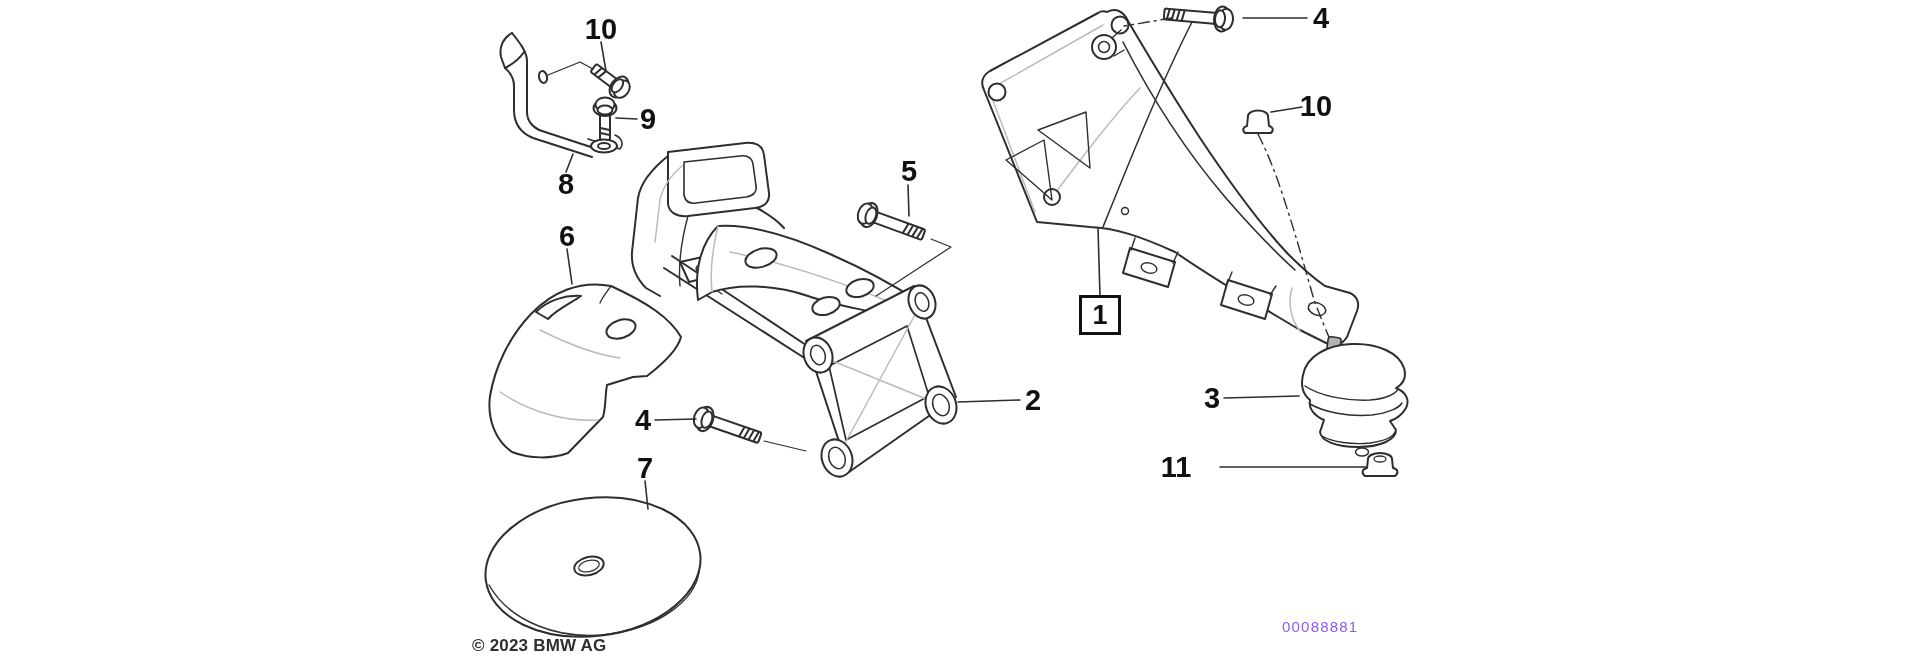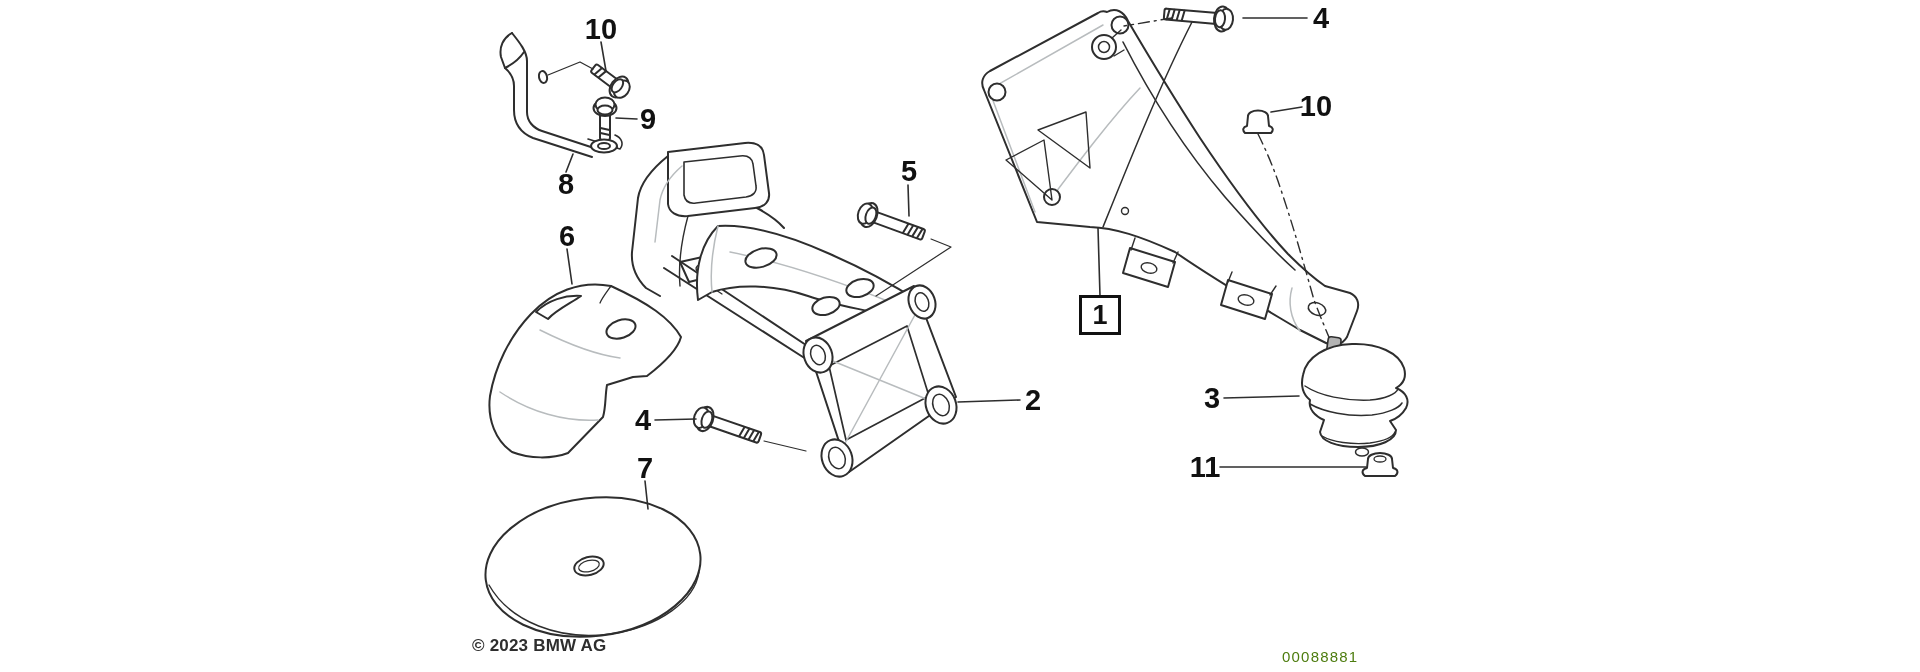--- a/index.html
+++ b/index.html
@@ -16,22 +16,22 @@
   }
   .cl.boxed{
     width:36px;height:34px;border:3px solid #111;background:#fff;
     display:flex;align-items:center;justify-content:center;font-size:27px;
   }
   .copyright{
     position:absolute;left:472px;top:636px;
     font-size:17px;font-weight:600;color:#2e2e2e;letter-spacing:0.2px;text-align:center;
   }
   .docnum{
-    position:absolute;left:1282px;top:648px;
-    font-size:15px;font-weight:400;color:#4d7c0f;letter-spacing:1.2px;
+    position:absolute;left:1282px;top:618px;
+    font-size:15px;font-weight:400;color:#8b5cf6;letter-spacing:1.2px;
   }
 </style>
 </head>
 <body>
 
 <div class="stage">
 
   <svg width="1920" height="672" viewBox="0 0 1920 672" fill="none" stroke="#2e2e2e" stroke-width="2" stroke-linecap="round" stroke-linejoin="round">
 
     <defs>
@@ -227,18 +227,18 @@
   <div class="cl" style="left:1033px;top:400px">2</div>
   <div class="cl" style="left:1212px;top:398px">3</div>
   <div class="cl" style="left:1321px;top:18px">4</div>
   <div class="cl" style="left:643px;top:420px">4</div>
   <div class="cl" style="left:909px;top:171px">5</div>
   <div class="cl" style="left:567px;top:236px">6</div>
   <div class="cl" style="left:645px;top:468px">7</div>
   <div class="cl" style="left:566px;top:184px">8</div>
   <div class="cl" style="left:648px;top:119px">9</div>
   <div class="cl" style="left:601px;top:29px">10</div>
-  <div class="cl" style="left:1205px;top:467px">11</div>
+  <div class="cl" style="left:1176px;top:467px">11</div>
   <div class="cl" style="left:1316px;top:106px">10</div>
 
   <div class="copyright">© 2023 BMW AG</div>
   <div class="docnum">00088881</div>
 </div>
 
 </body></html>

